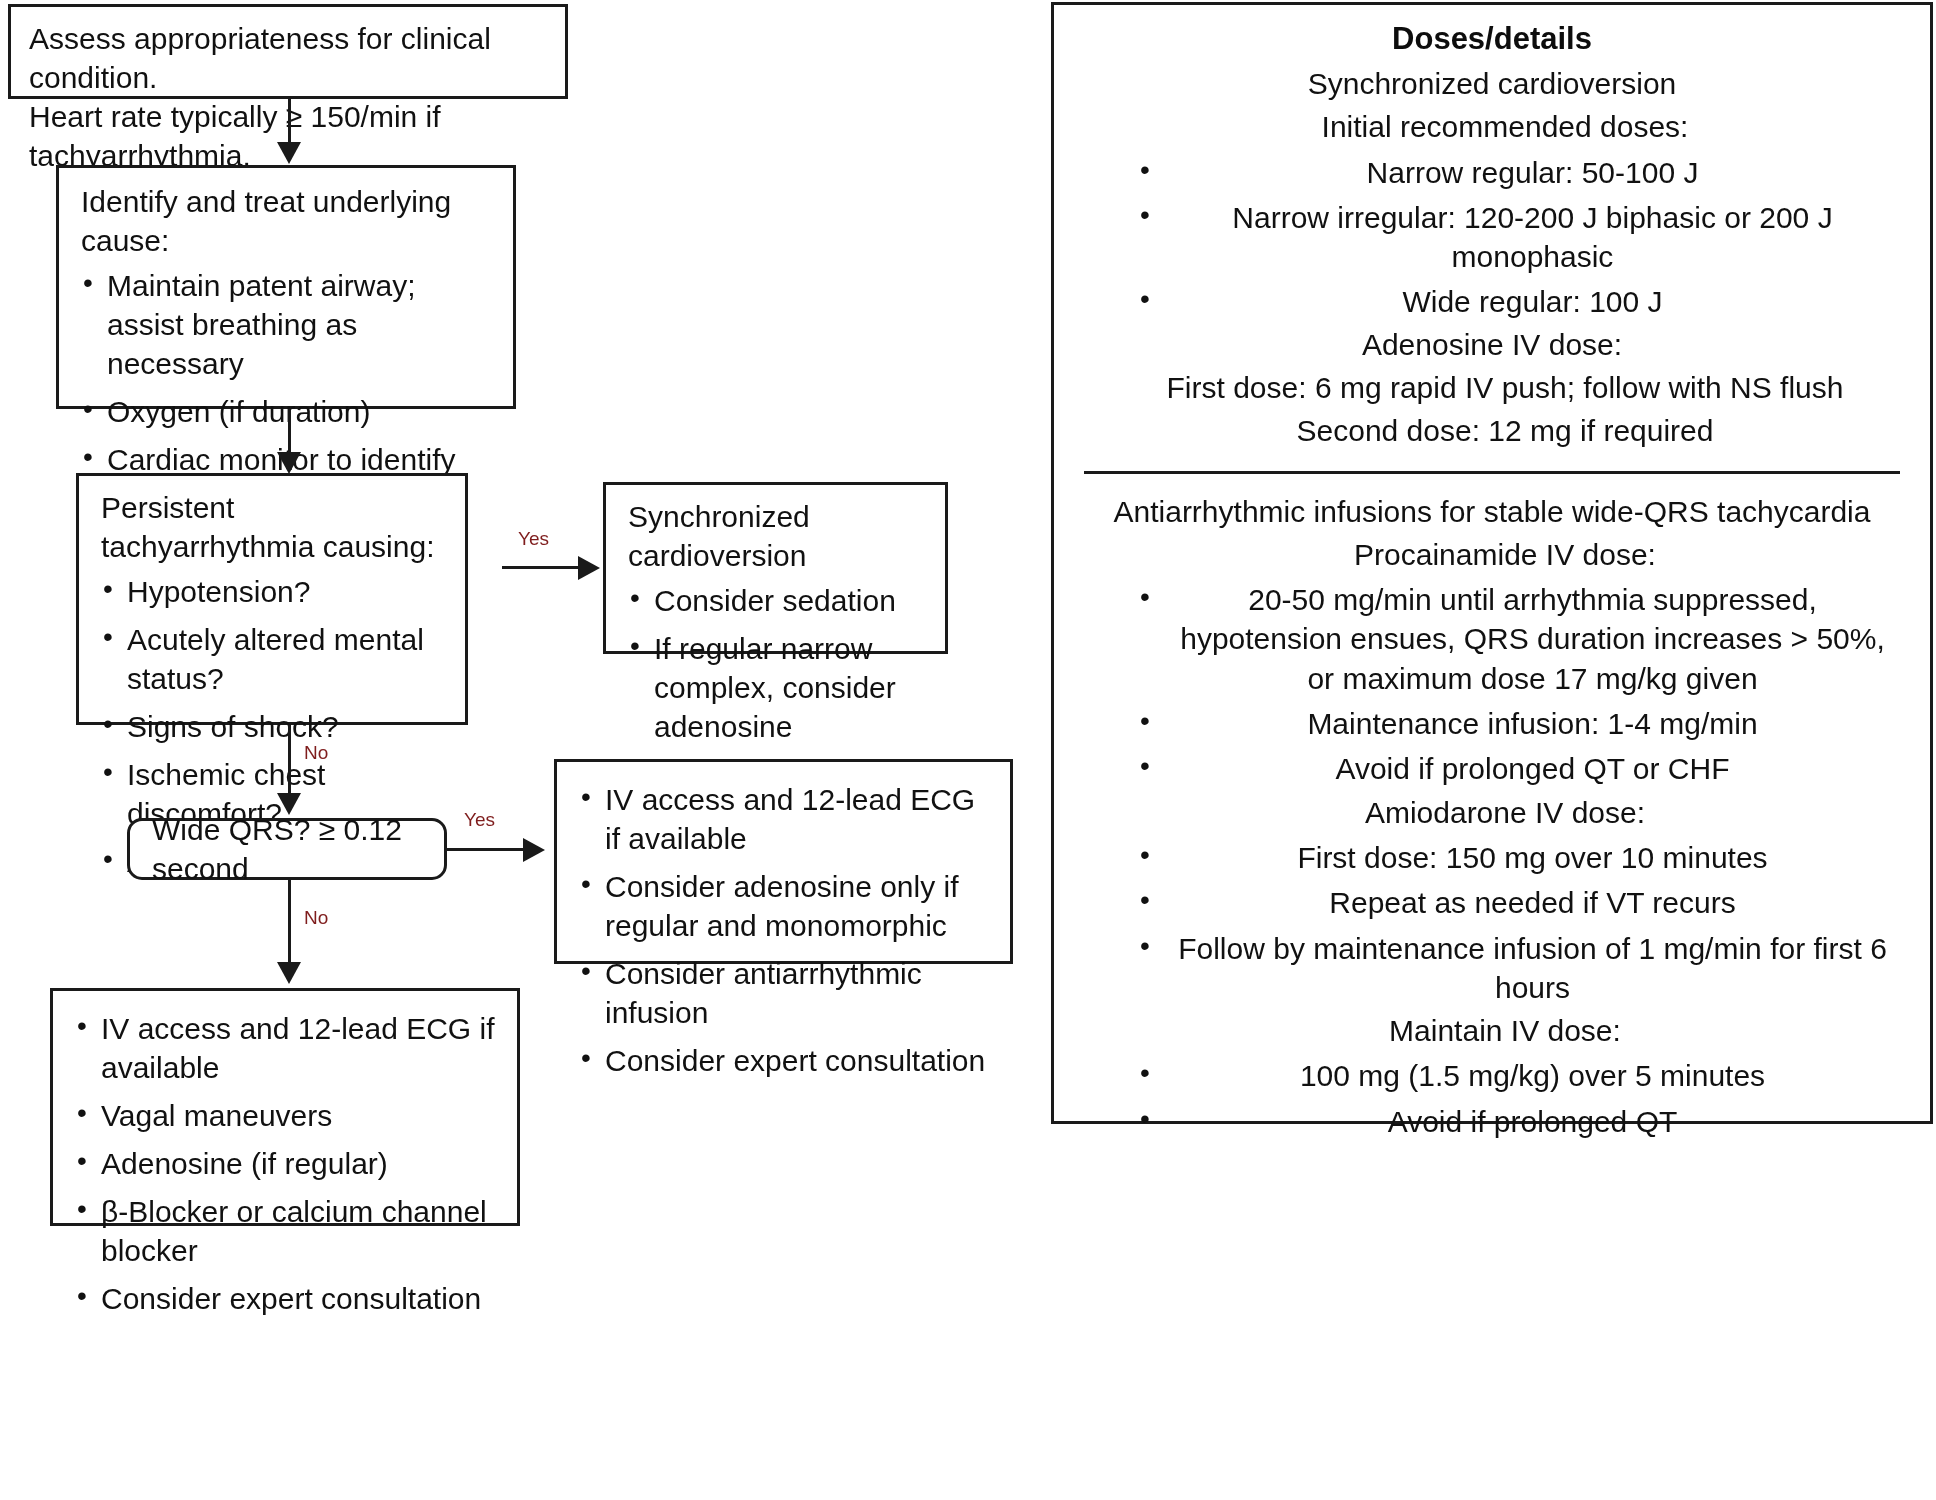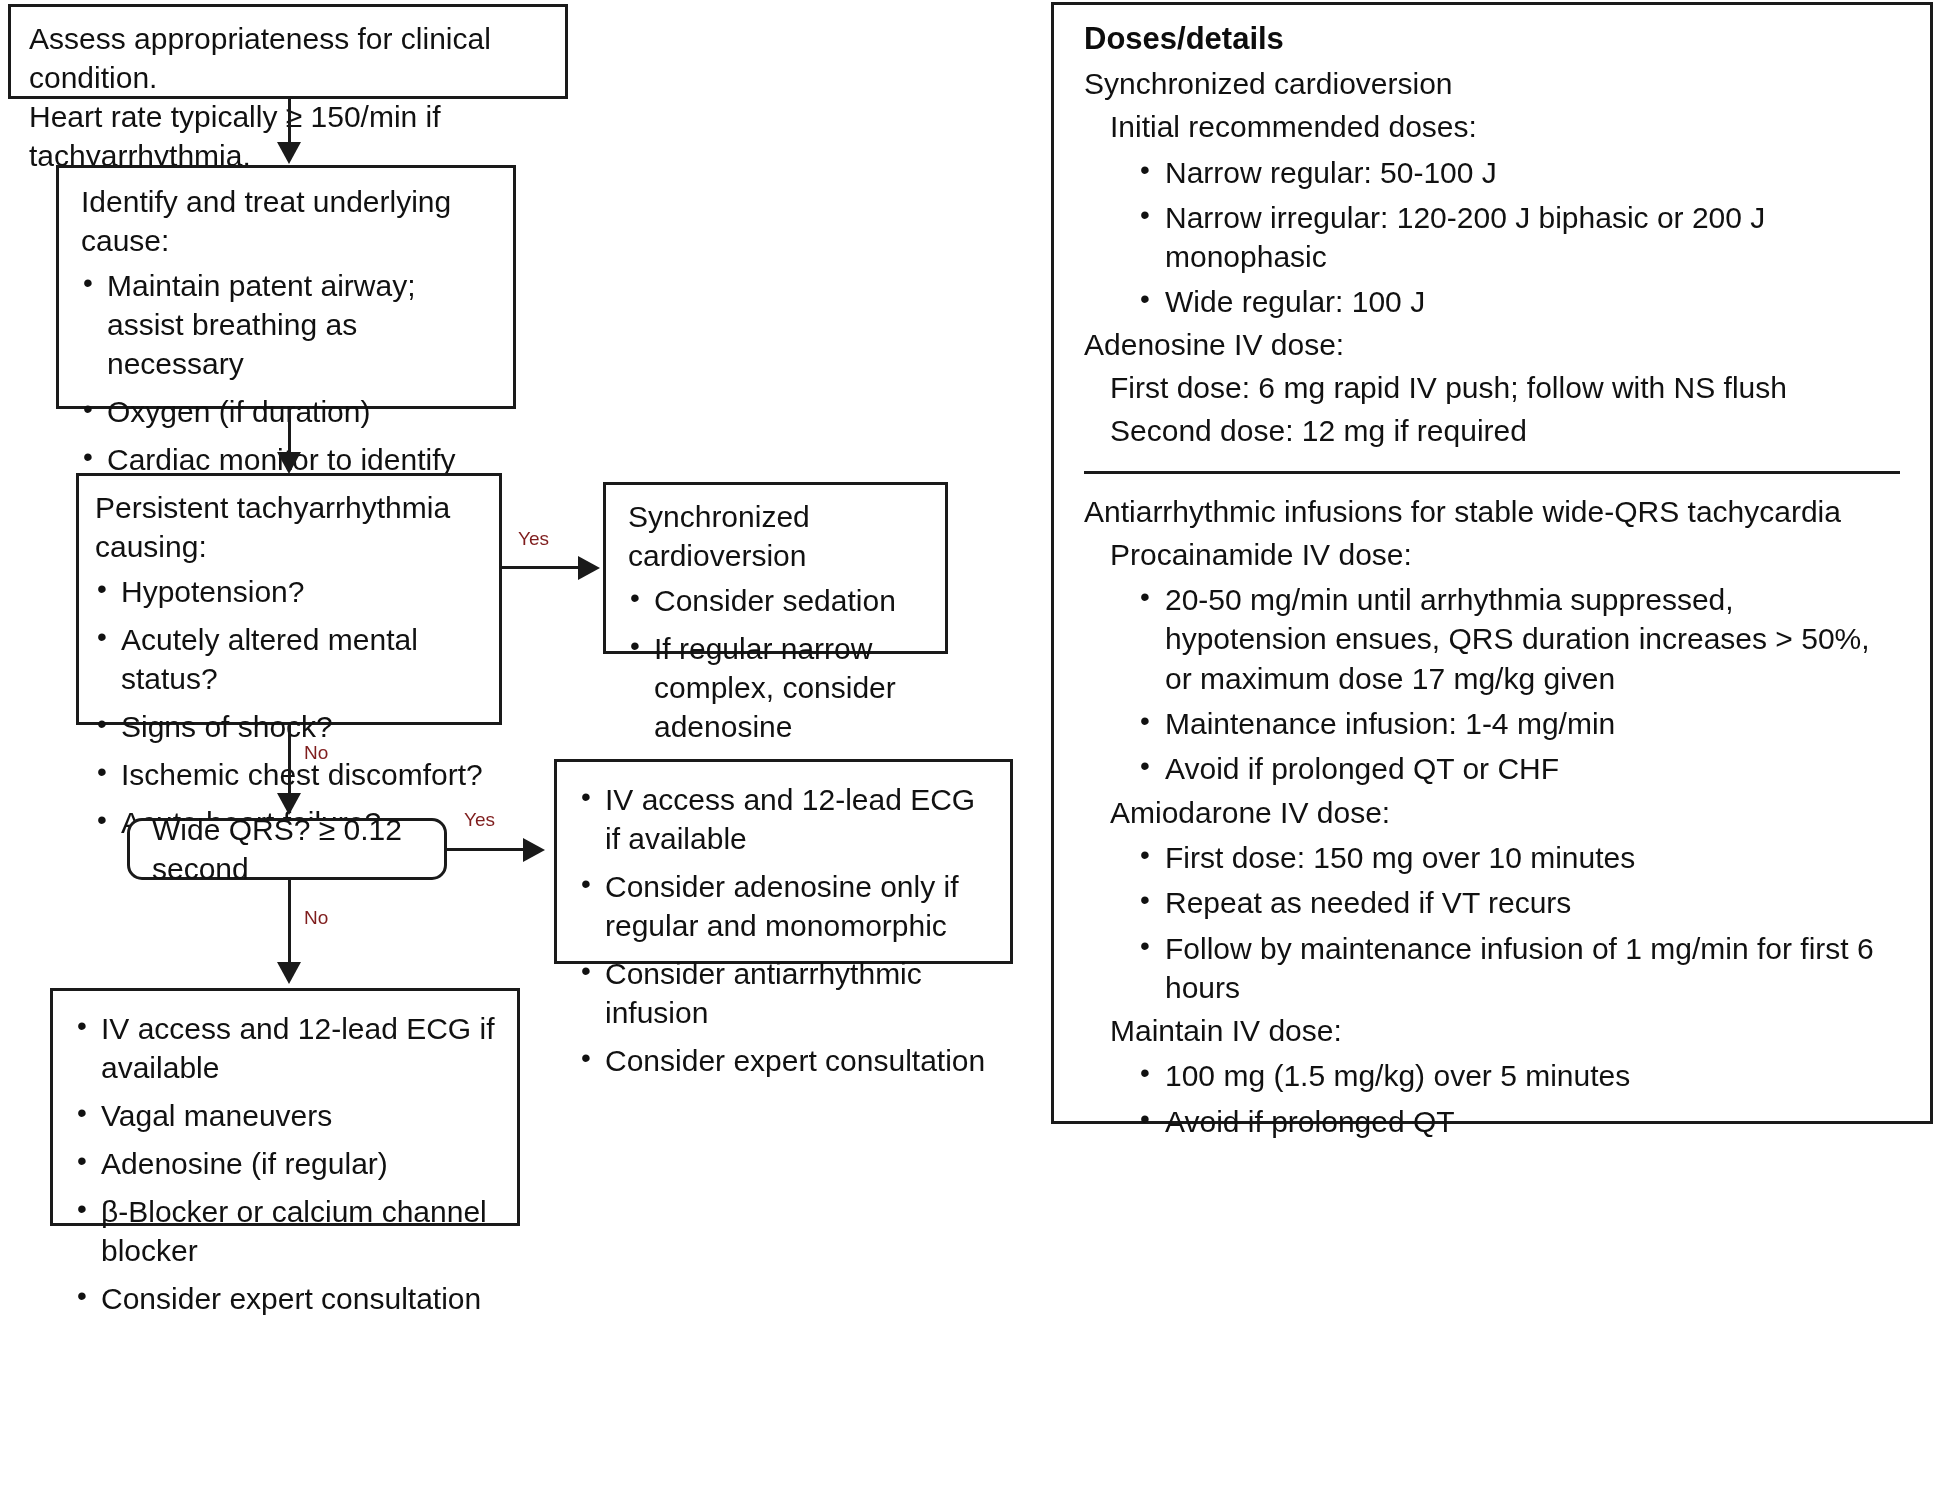--- a/index.html
+++ b/index.html
@@ -95,20 +95,21 @@
     white-space: nowrap;
   }
 
   
   #doses-panel {
     position: absolute;
     box-sizing: border-box;
     border: 3px solid #1a1a1a;
     background: #ffffff;
     padding: 14px 30px 18px 30px;
+    text-align: center;
   }
   #doses-panel .panel-title {
     font-size: 31px;
     font-weight: bold;
     line-height: 1.32;
     margin-bottom: 4px;
     color: #0d0d0d;
   }
   #doses-panel .lvl0 {
     font-size: 30px;
@@ -161,21 +162,21 @@
     <ul class="bul">
       <li>Maintain patent airway; assist breathing as necessary</li>
       <li>Oxygen (if duration)</li>
       <li>Cardiac monitor to identify rhythm; monitor blood pressure and oximetry</li>
     </ul>
   </div>
 
   <div class="vline" style="left:288px; top:409px; height:52px;"></div>
   <div class="arrow-down" style="left:277px; top:452px;"></div>
 
-  <div class="box" style="left:76px; top:473px; width:426px; height:252px; padding:12px 16px;">
+  <div class="box" style="left:76px; top:473px; width:392px; height:252px; padding:12px 22px;">
     <div class="head">Persistent tachyarrhythmia causing:</div>
     <ul class="bul">
       <li>Hypotension?</li>
       <li>Acutely altered mental status?</li>
       <li>Signs of shock?</li>
       <li>Ischemic chest discomfort?</li>
       <li>Acute heart failure?</li>
     </ul>
   </div>
 

